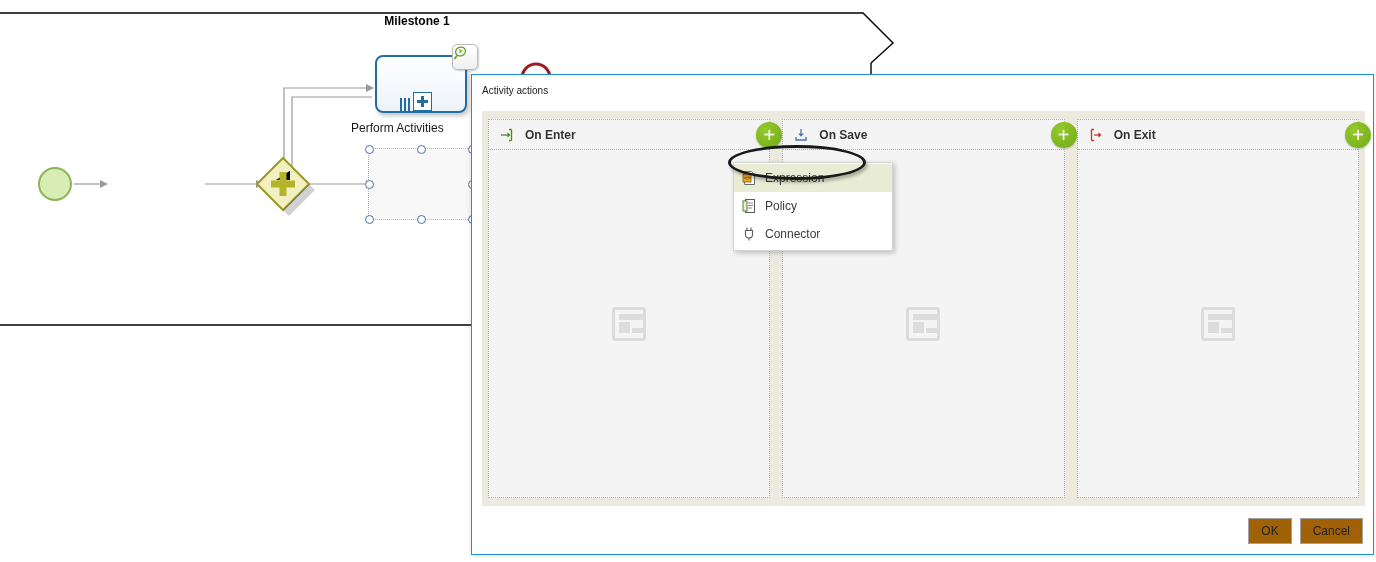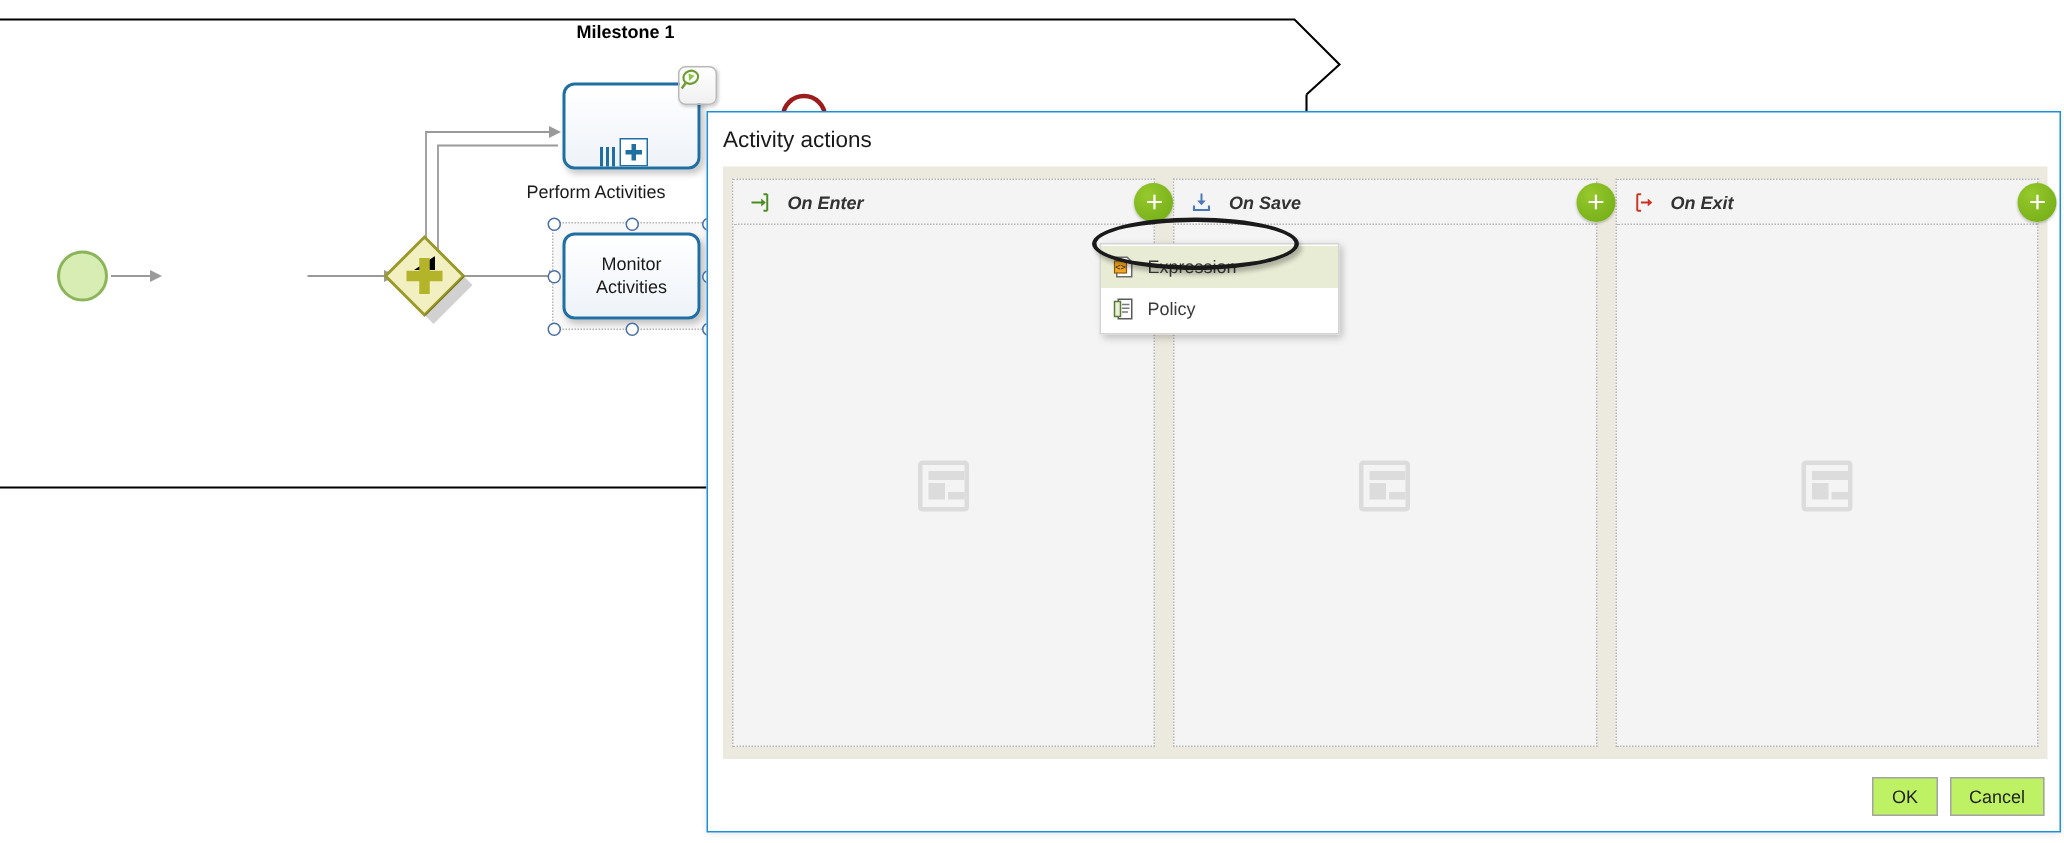--- a/index.html
+++ b/index.html
@@ -126,42 +126,41 @@
     left: 471px; top: 74px;
     width: 903px; height: 481px;
     box-sizing: border-box;
     border: 1px solid #1e90d8;
     background: #ffffff;
     box-shadow: 0 1px 5px rgba(0,0,0,0.12);
   }
   #dialog-title {
     position: absolute;
     left: 10px; top: 10px;
-    font-size: 15px;
+    font-size: 10px;
     color: #1a1a1a;
   }
   #dialog-body {
     position: absolute;
     left: 10px; top: 36px;
     width: 883px; height: 395px;
     background: #eceade;
     box-sizing: border-box;
     display: flex;
     gap: 0;
   }
   .panel {
     flex: 1 1 0;
     box-sizing: border-box;
     margin: 8px 6px;
     border: 1px dotted #b5b5b5;
     background: #f4f4f4;
     position: relative;
     display: flex;
     flex-direction: column;
-    font-style: italic;
   }
   .panel-header {
     height: 30px;
     box-sizing: border-box;
     border-bottom: 1px dotted #b5b5b5;
     display: flex;
     align-items: center;
     padding: 0 8px;
     position: relative;
     background: #f4f4f4;
@@ -220,21 +219,21 @@
     right: 10px; bottom: 10px;
     display: flex;
     gap: 8px;
   }
   .dlg-btn {
     min-width: 42px;
     height: 26px;
     box-sizing: border-box;
     padding: 0 12px;
     border: 1px solid #a3a3a3;
-    background: #bef264;
+    background: #a16207;
     font-size: 12px;
     color: #222;
     font-family: "Liberation Sans", sans-serif;
     cursor: pointer;
   }
 
   
   #context-menu {
     position: absolute;
     left: 733px; top: 146px;
@@ -337,26 +336,20 @@
 
   <div class="drill-badge">
     <svg width="16" height="16" viewBox="0 0 16 16">
       <ellipse cx="7.5" cy="6.5" rx="5" ry="4.3" fill="none" stroke="#6f9c2e" stroke-width="1.4" transform="rotate(-20 7.5 6.5)"></ellipse>
       <path d="M4,10.5 L1.5,14" stroke="#6f9c2e" stroke-width="1.6" fill="none"></path>
       <polygon points="6,4 10,5.5 6.5,9" fill="#8cc63f"></polygon>
     </svg>
   </div>
 
   <div class="sel-box"></div>
-  <div class="task" id="task-monitor">
-    <span>
-      <span>Monitor</span><br>
-      <span>Activities</span>
-    </span>
-  </div>
   <div class="sel-handle" style="left:365px;  top:145px;"></div>
   <div class="sel-handle" style="left:417px;  top:145px;"></div>
   <div class="sel-handle" style="left:468px;  top:145px;"></div>
   <div class="sel-handle" style="left:365px;  top:180px;"></div>
   <div class="sel-handle" style="left:468px;  top:180px;"></div>
   <div class="sel-handle" style="left:365px;  top:215px;"></div>
   <div class="sel-handle" style="left:417px;  top:215px;"></div>
   <div class="sel-handle" style="left:468px;  top:215px;"></div>
 </div>
 
@@ -456,16 +449,26 @@
         <rect x="4.5" y="1.5" width="9" height="13" fill="#ffffff" stroke="#5a5a5a" stroke-width="1"></rect>
         <rect x="2" y="3" width="4" height="10" fill="#e8f0d8" stroke="#5a7a3a" stroke-width="1"></rect>
         <path d="M7,5 h5 M7,7.5 h5 M7,10 h4" stroke="#7a7a7a" stroke-width="0.9"></path>
       </svg>
     </span>
     <span>Policy</span>
   </div>
 
 
 
+  <div class="menu-item">
+    <span class="mi-icon">
+      <svg width="16" height="16" viewBox="0 0 16 16">
+        <path d="M6,1.5 v3 M10,1.5 v3" stroke="#5a5a5a" stroke-width="1.1"></path>
+        <path d="M4.5,4.5 h7 v4 a3.5,3.5 0 0 1 -7,0 z" fill="#ffffff" stroke="#5a5a5a" stroke-width="1.1"></path>
+        <path d="M8,12 v2.5" stroke="#5a5a5a" stroke-width="1.1"></path>
+      </svg>
+    </span>
+    <span>Connector</span>
+  </div>
 
 </div>
 
 <div id="annotation-ellipse"></div>
 
 </body></html>

